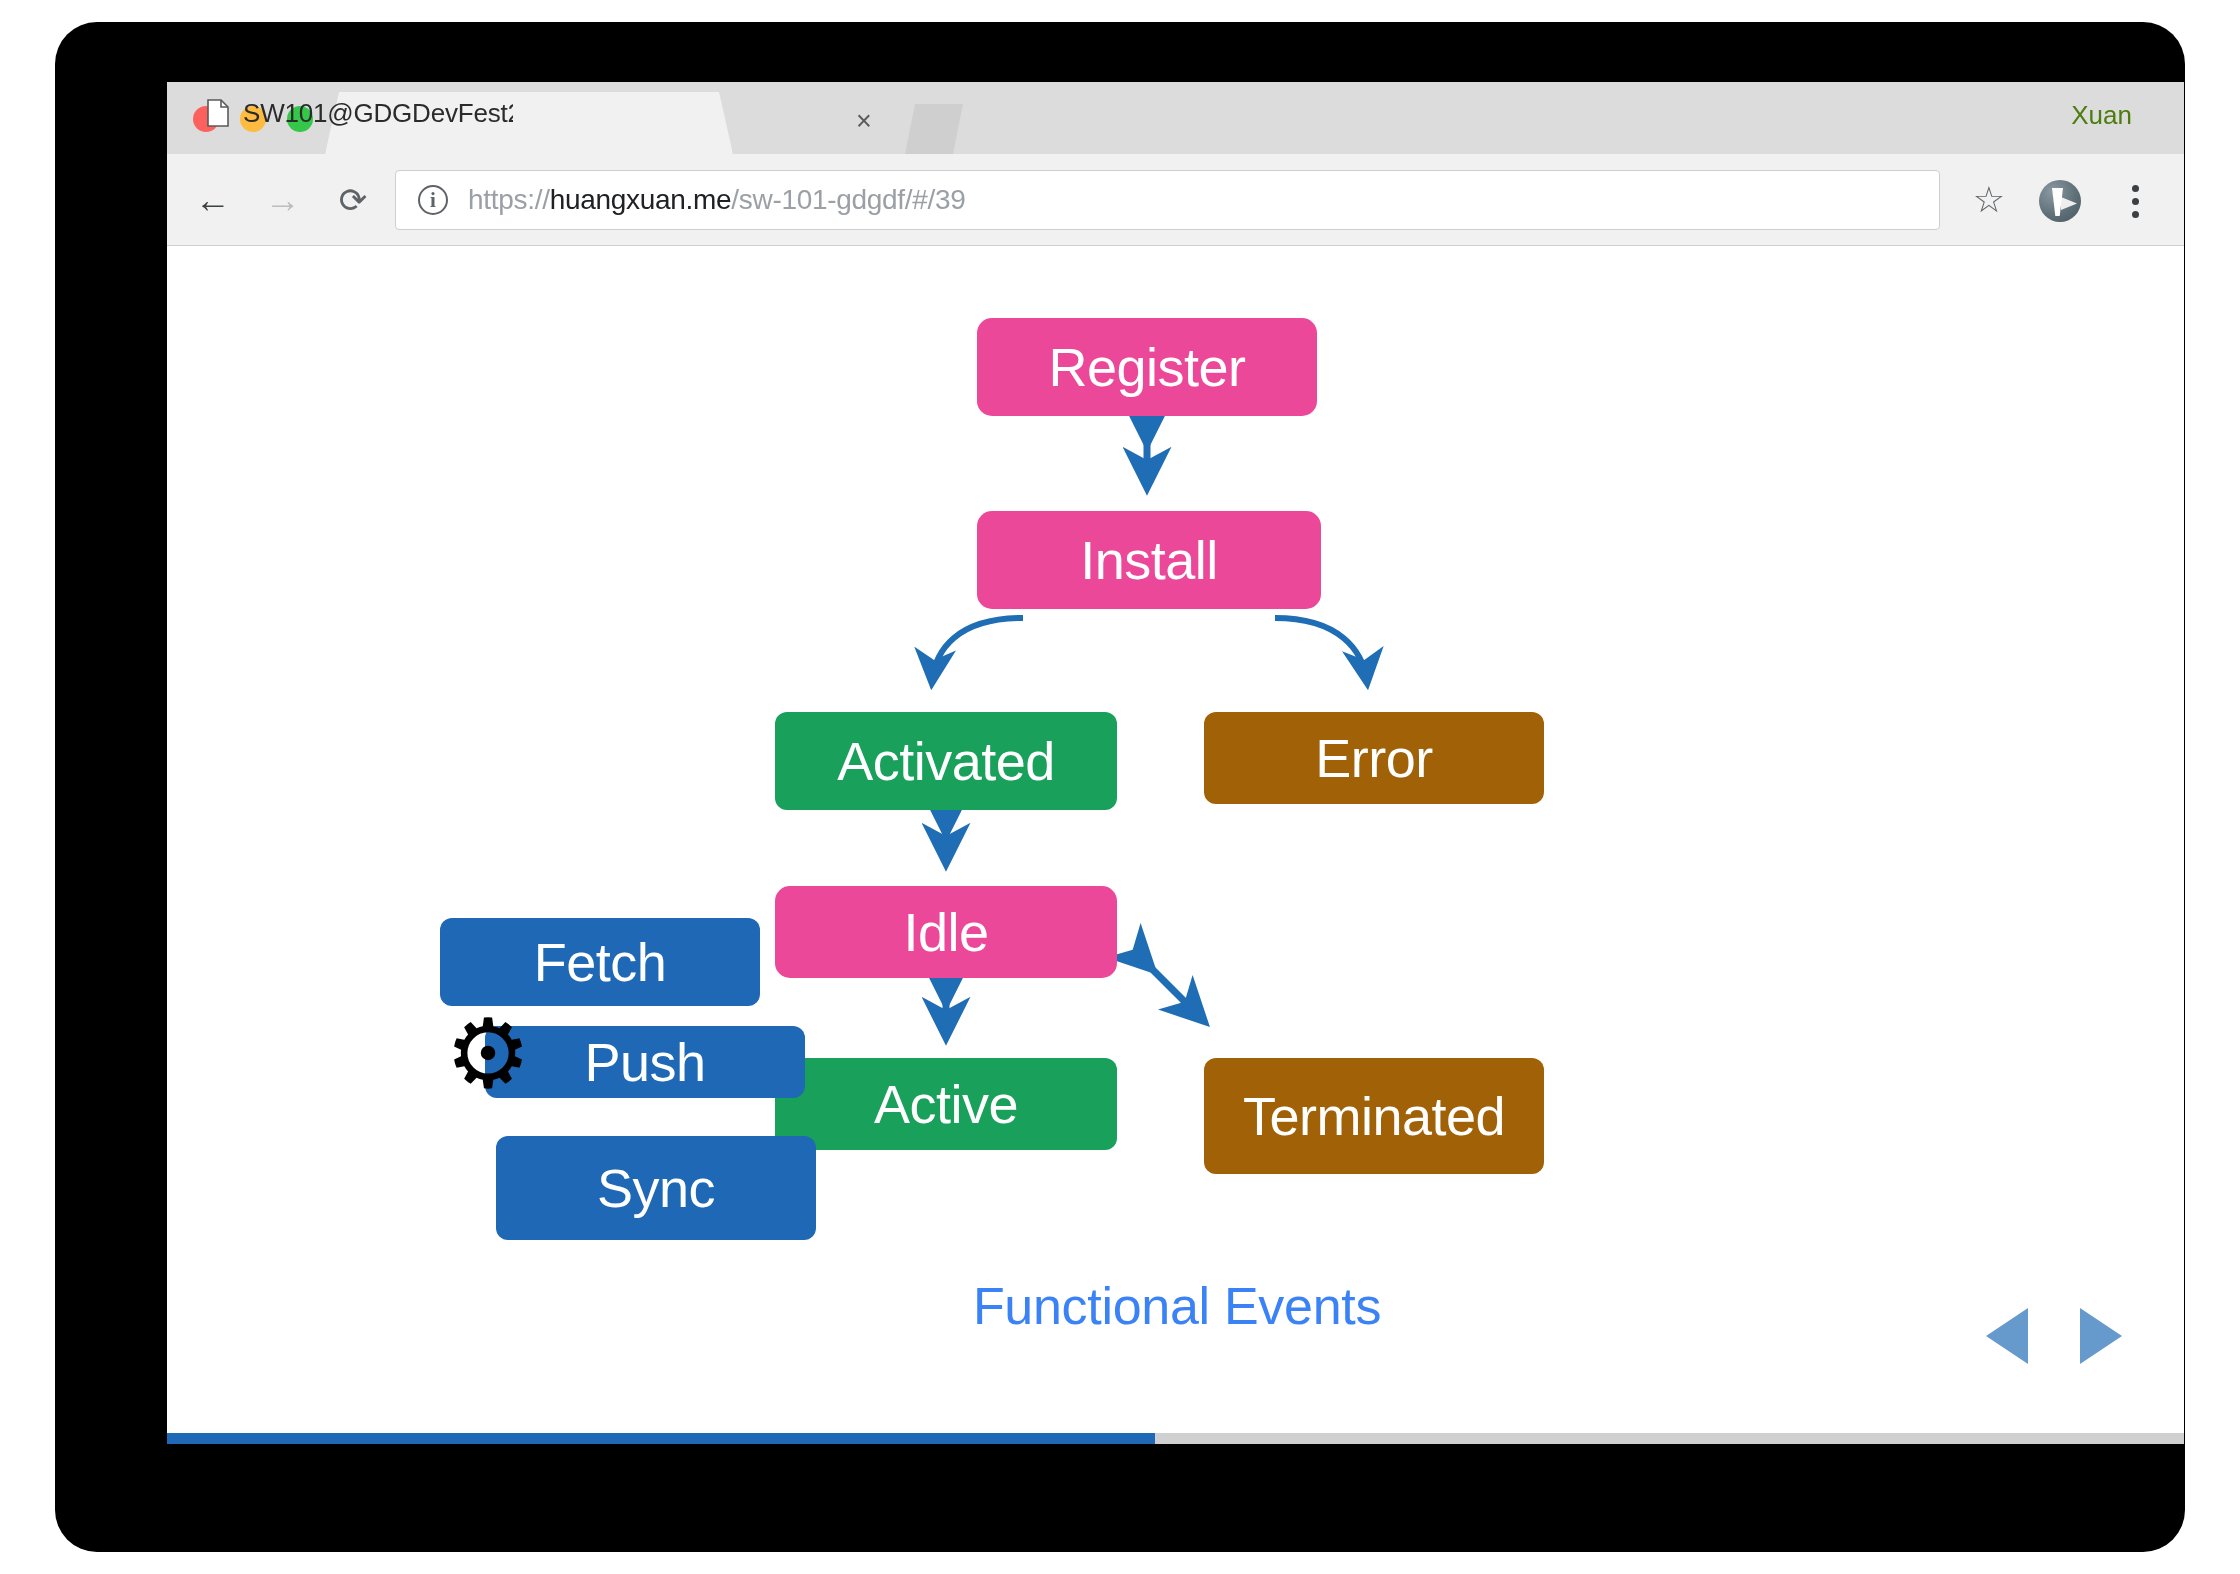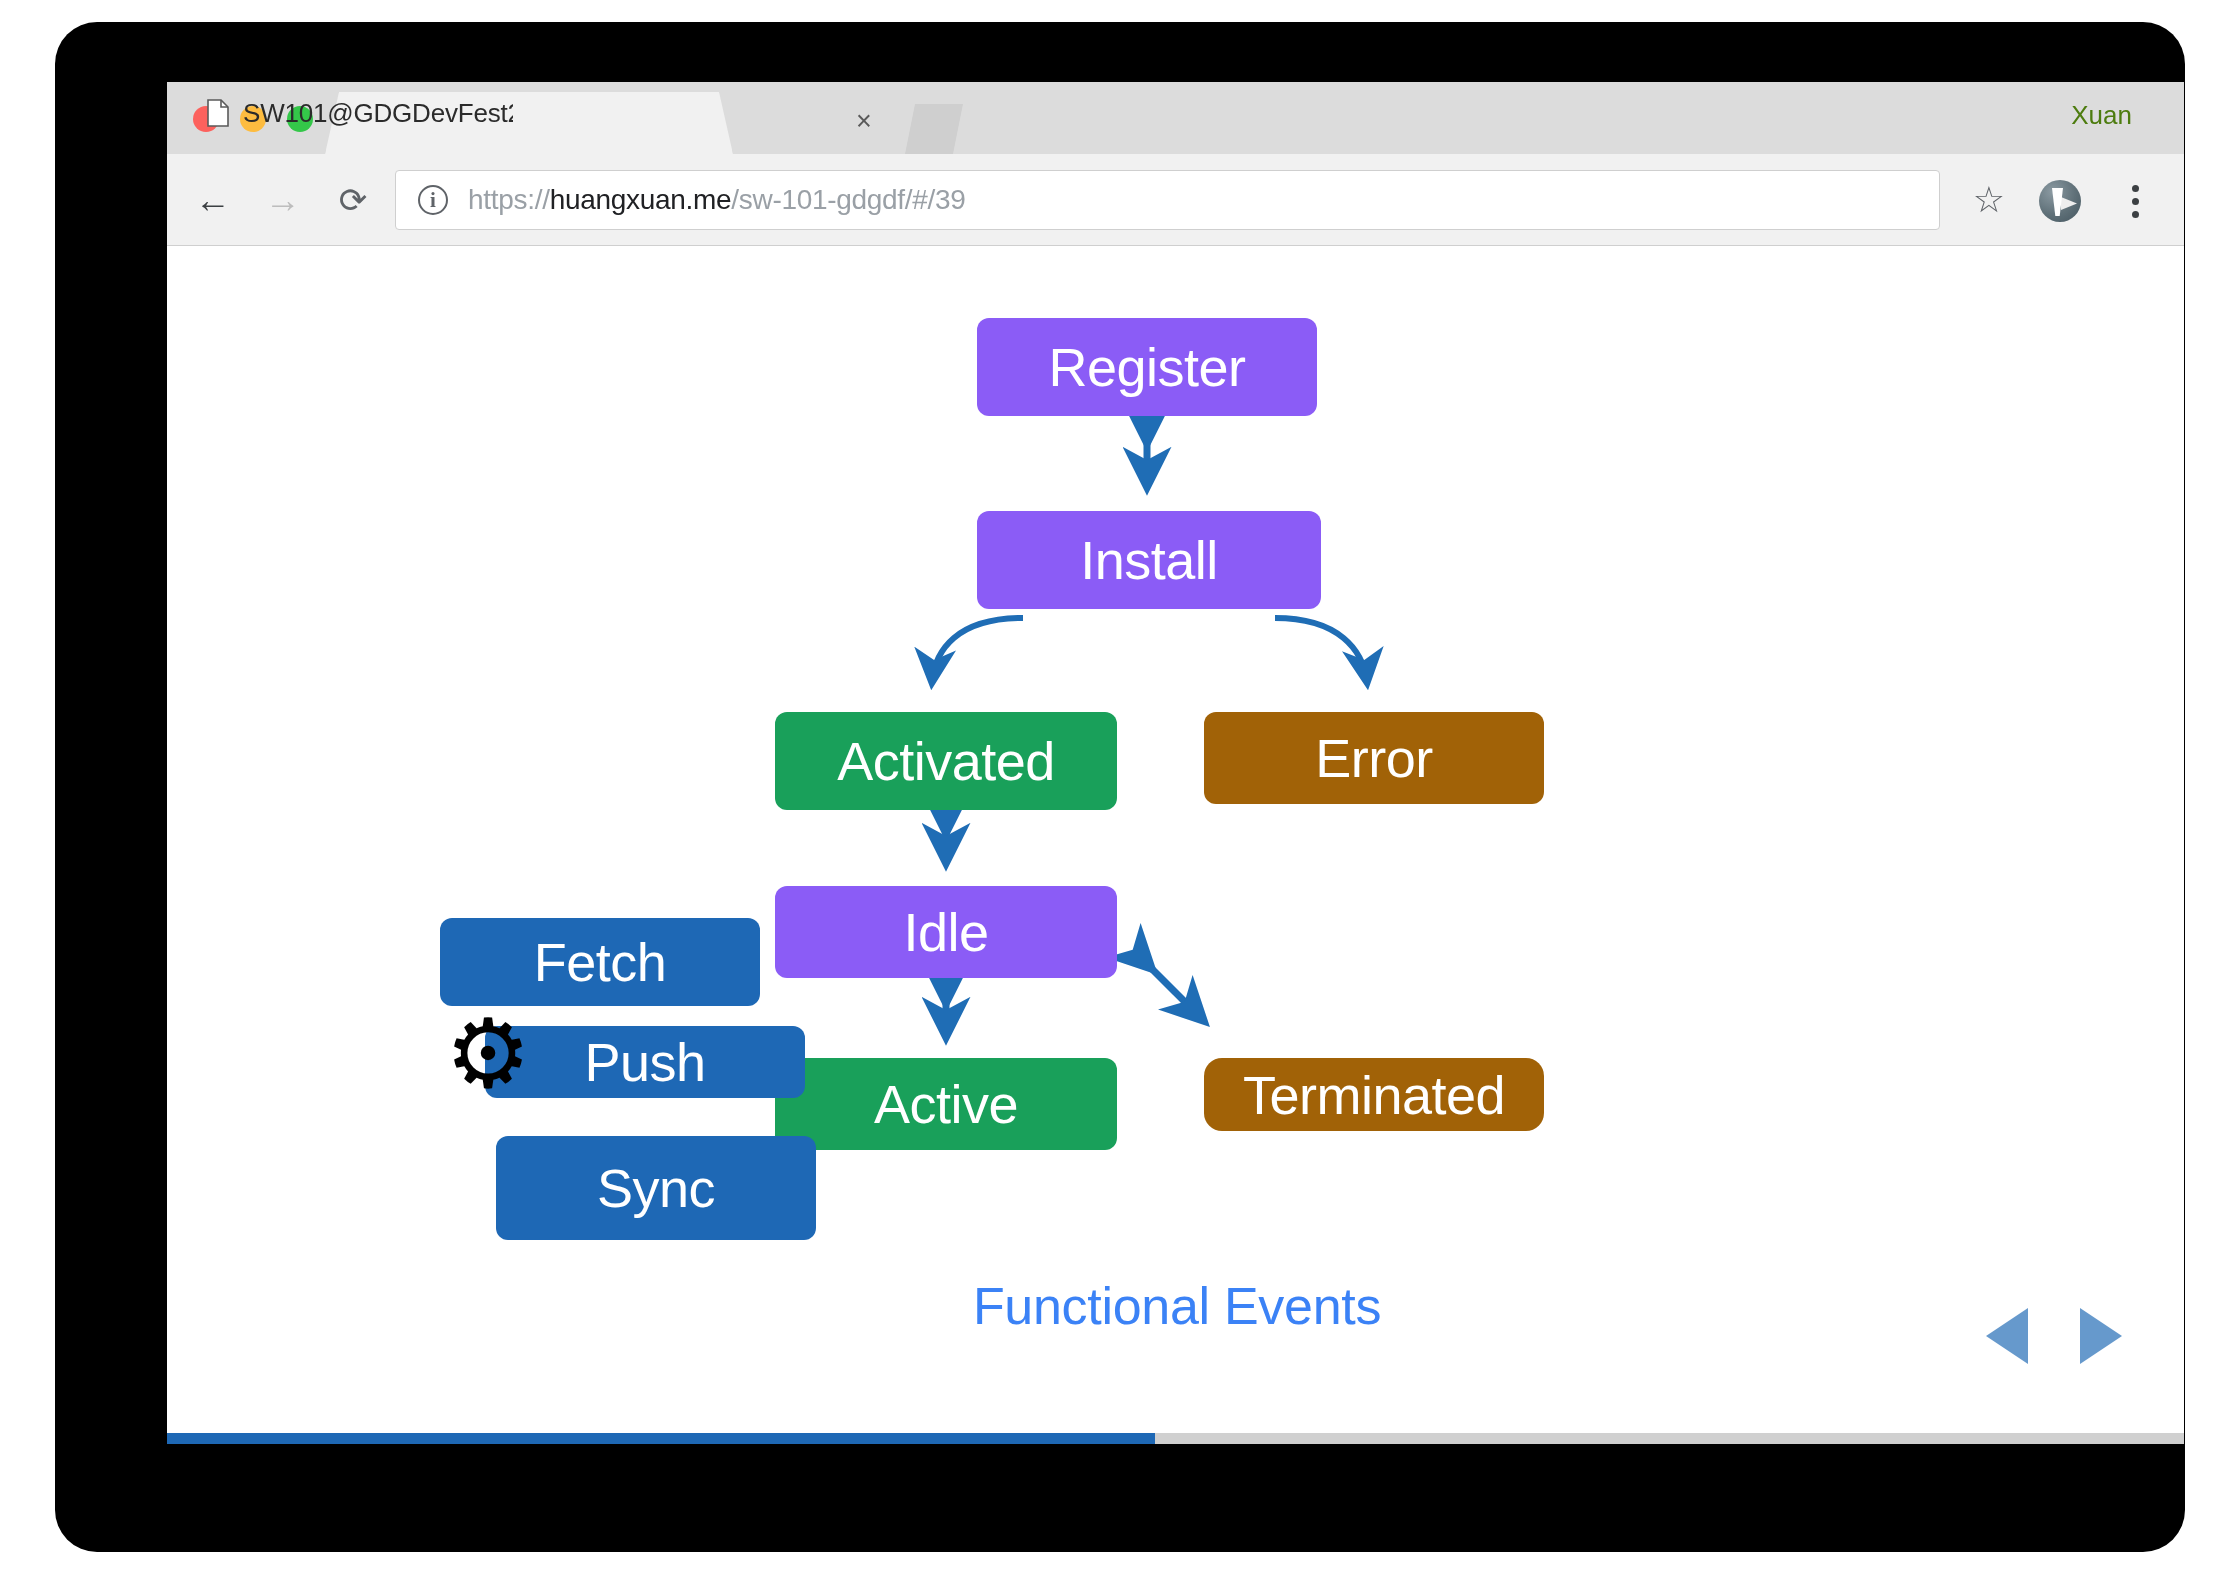--- a/index.html
+++ b/index.html
@@ -176,33 +176,33 @@
   .node {
     position: absolute;
     display: flex; align-items: center; justify-content: center;
     border-radius: 12px;
     color: #ffffff;
     font-size: 54px;
     font-family: "Liberation Sans", sans-serif;
     letter-spacing: -0.5px;
     white-space: nowrap;
   }
-  .node.dark  { background: #8b5cf6; }
+  .node.dark  { background: #ec4899; border-radius: 15px; }
   .node.green { background: #19a05a; }
   .node.red   { background: #a16207; }
   .node.blue  { background: #1e68b5; }
 
   
   #node-register   { left: 810px; top: 72px;  width: 340px; height: 98px; }
   #node-install    { left: 810px; top: 265px; width: 344px; height: 98px; }
   #node-activated  { left: 608px; top: 466px; width: 342px; height: 98px; }
   #node-error      { left: 1037px; top: 466px; width: 340px; height: 92px; }
   #node-idle       { left: 608px; top: 640px; width: 342px; height: 92px; }
   #node-active     { left: 608px; top: 812px; width: 342px; height: 92px; }
-  #node-terminated { left: 1037px; top: 812px; width: 340px; height: 73px; border-radius: 18px; }
+  #node-terminated { left: 1037px; top: 812px; width: 340px; height: 116px; }
 
   #node-fetch { left: 273px; top: 672px; width: 320px; height: 88px; }
   #node-push  { left: 318px; top: 780px; width: 320px; height: 72px; }
   #node-sync  { left: 329px; top: 890px; width: 320px; height: 104px; }
 
   #gear-icon-overlay {
     position: absolute;
     left: 265px; top: 752px;
     width: 112px; height: 112px;
     font-size: 96px; line-height: 112px; text-align: center;

